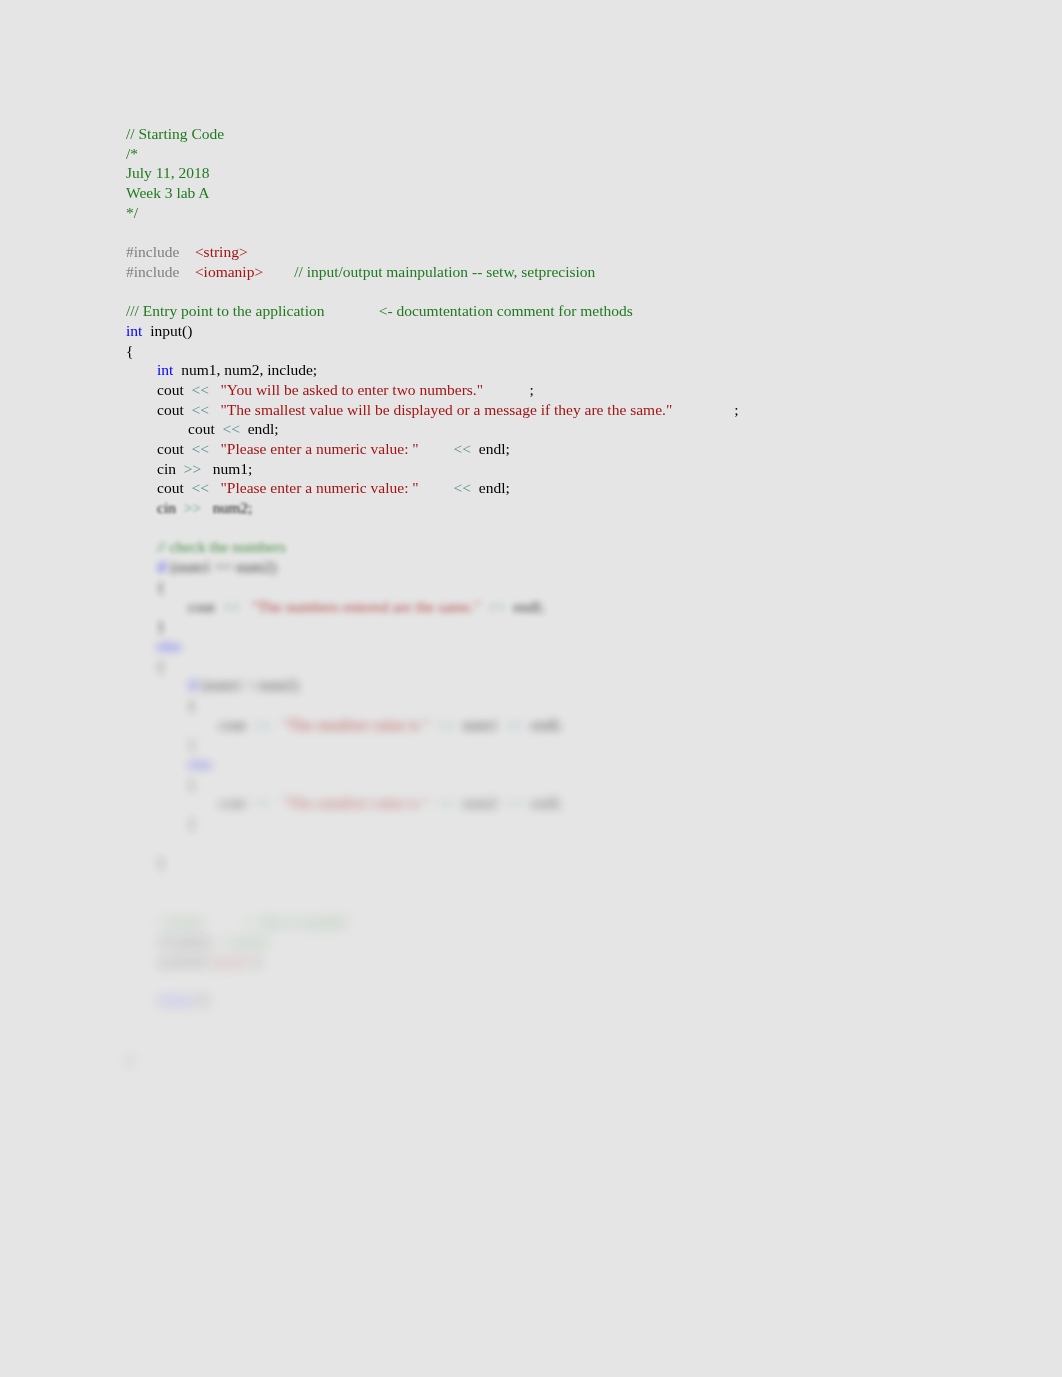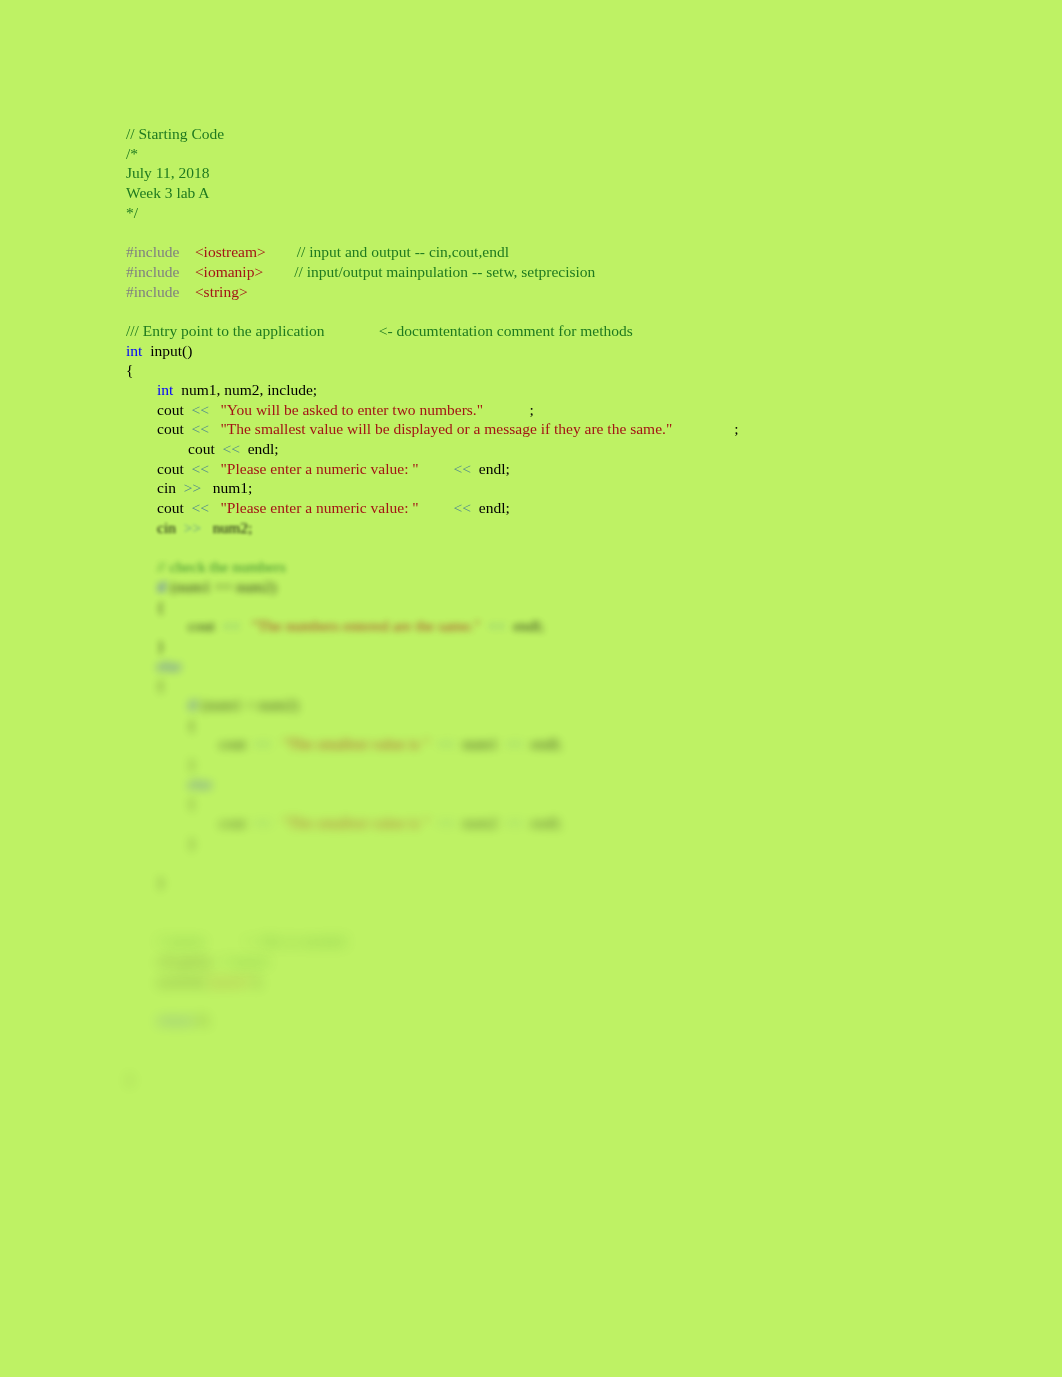--- a/index.html
+++ b/index.html
@@ -13,21 +13,21 @@
     position: relative;
     font-family: "Liberation Serif", "DejaVu Serif", serif;
     overflow: hidden;
   }
 
   #page {
     position: absolute;
     left: 0; top: 0;
     width: 1062px;
     height: 1377px;
-    background: #bef264;
+    background: #e5e5e5;
   }
 
   #code-listing {
     position: absolute;
     left: 126px;
     top: 124px;
     width: 900px;
   }
 
   .code-line {
@@ -61,23 +61,22 @@
 <body>
 
 <div id="page">
   <div id="code-listing">
       <div class="code-line"><span class="tok-comment">// Starting Code</span></div>
       <div class="code-line"><span class="tok-comment">/*</span></div>
       <div class="code-line"><span class="tok-comment">July 11, 2018</span></div>
       <div class="code-line"><span class="tok-comment">Week 3 lab A</span></div>
       <div class="code-line"><span class="tok-comment">*/</span></div>
       <div class="code-line blank">&nbsp;</div>
-      <div class="code-line"><span class="tok-preproc">#include</span><span class="tok-plain">    </span><span class="tok-header">&lt;iostream&gt;</span><span class="tok-plain">        </span><span class="tok-comment">// input and output -- cin,cout,endl</span></div>
+      <div class="code-line"><span class="tok-preproc">#include</span><span class="tok-plain">    </span><span class="tok-header">&lt;string&gt;</span></div>
       <div class="code-line"><span class="tok-preproc">#include</span><span class="tok-plain">    </span><span class="tok-header">&lt;iomanip&gt;</span><span class="tok-plain">        </span><span class="tok-comment">// input/output mainpulation -- setw, setprecision</span></div>
-      <div class="code-line"><span class="tok-preproc">#include</span><span class="tok-plain">    </span><span class="tok-header">&lt;string&gt;</span></div>
       <div class="code-line blank">&nbsp;</div>
       <div class="code-line"><span class="tok-comment">/// Entry point to the application</span><span class="tok-comment">              </span><span class="tok-comment">&lt;- documtentation comment for methods</span></div>
       <div class="code-line"><span class="tok-keyword">int</span><span class="tok-plain">  input()</span></div>
       <div class="code-line"><span class="tok-plain">{</span></div>
       <div class="code-line"><span class="tok-plain">        </span><span class="tok-keyword">int</span><span class="tok-plain">  num1, num2, include;</span></div>
       <div class="code-line"><span class="tok-plain">        cout  </span><span class="tok-operator">&lt;&lt;</span><span class="tok-plain">   </span><span class="tok-string">"You will be asked to enter two numbers."</span><span class="tok-plain">            </span><span class="tok-plain">;</span></div>
       <div class="code-line"><span class="tok-plain">        cout  </span><span class="tok-operator">&lt;&lt;</span><span class="tok-plain">   </span><span class="tok-string">"The smallest value will be displayed or a message if they are the same."</span><span class="tok-plain">                </span><span class="tok-plain">;</span></div>
       <div class="code-line"><span class="tok-plain">                cout  </span><span class="tok-operator">&lt;&lt;</span><span class="tok-plain">  endl;</span></div>
       <div class="code-line"><span class="tok-plain">        cout  </span><span class="tok-operator">&lt;&lt;</span><span class="tok-plain">   </span><span class="tok-string">"Please enter a numeric value: "</span><span class="tok-plain">         </span><span class="tok-operator">&lt;&lt;</span><span class="tok-plain">  endl;</span></div>
       <div class="code-line"><span class="tok-plain">        cin  </span><span class="tok-operator">&gt;&gt;</span><span class="tok-plain">   num1;</span></div>

